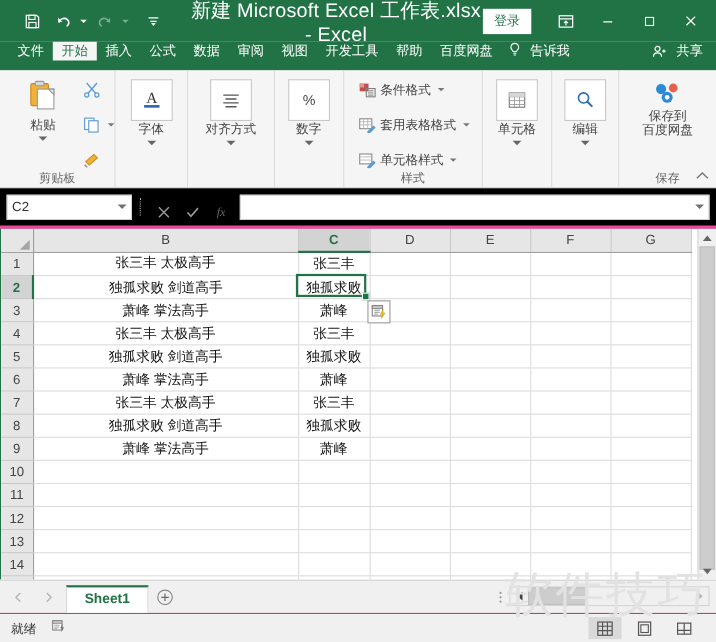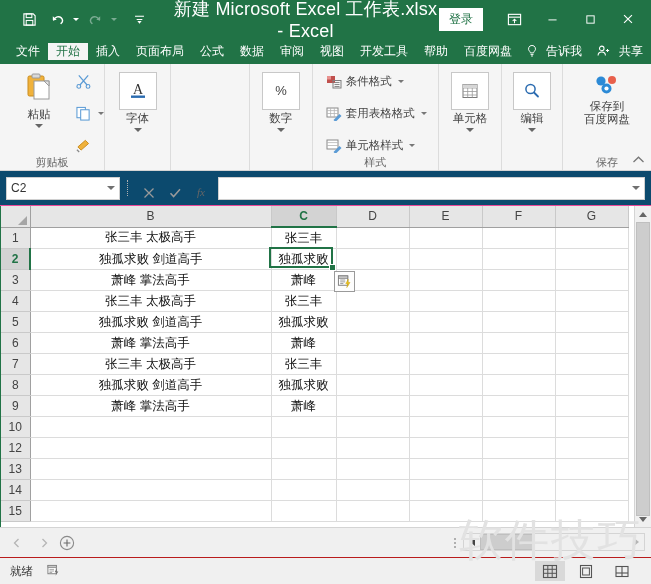--- a/index.html
+++ b/index.html
@@ -21,21 +21,21 @@
   .caret{width:0;height:0;border-left:3px solid transparent;border-right:3px solid transparent;border-top:3px solid currentColor;margin-left:1px;}
   .qat-caret-btn{display:flex;align-items:center;justify-content:center;width:10px;height:26px;color:#fff;cursor:pointer;}
   .qat-caret-btn.dim{color:#7aab92;}
   .title-text{flex:1;text-align:center;color:#fff;font-size:18px;letter-spacing:.2px;padding-left:20px;}
   .title-right{display:flex;align-items:center;gap:0;padding-right:4px;}
   .signin{background:#fff;color:#217346;font-size:12px;padding:3px 10px;margin-right:12px;cursor:pointer;}
   .winbtn{width:38px;height:38px;display:flex;align-items:center;justify-content:center;color:#fff;cursor:pointer;font-size:14px;}
   .winbtn svg{display:block;}
 
   
-  .tabstrip{height:26px;background:#217346;display:flex;align-items:center;flex:0 0 26px;padding-left:8px;position:relative;}
+  .tabstrip{height:26px;background:#217346;display:flex;align-items:flex-start;flex:0 0 26px;padding-left:8px;position:relative;}
   .tab{padding:0 8px;display:flex;align-items:center;color:#fff;font-size:12px;cursor:pointer;white-space:nowrap;}
   .tab.active{background:#f5f5f5;color:#217346;}
   .tab-spacer{flex:1;}
   .tab-icon{display:flex;align-items:center;padding:0 6px;color:#fff;}
   .tab-right{display:flex;align-items:center;padding-right:10px;gap:2px;}
 
   
   .ribbon{flex:0 0 100px;background:#f5f5f5;border-bottom:1px solid #d4d4d4;display:flex;position:relative;}
   .rgroup{display:flex;flex-direction:column;justify-content:space-between;border-right:1px solid #dcdcdc;padding:2px 0 0;position:relative;}
   .rgroup:last-of-type{border-right:none;}
@@ -46,21 +46,21 @@
   .bigbtn .lbl{font-size:11.5px;color:#444;margin-top:2px;text-align:center;line-height:13px;}
   .bigbtn .arrow{width:0;height:0;border-left:4px solid transparent;border-right:4px solid transparent;border-top:4px solid #666;margin-top:3px;}
   .iconbox{border:1px solid #c8c8c8;background:#fff;width:36px;height:36px;display:flex;align-items:center;justify-content:center;}
 
   .smallitems{display:flex;flex-direction:column;gap:15px;padding-top:3px;}
   .smallbtn{display:flex;align-items:center;gap:4px;cursor:pointer;font-size:11.5px;color:#444;white-space:nowrap;padding:1px 3px;}
   .smallbtn .caretd{width:0;height:0;border-left:3px solid transparent;border-right:3px solid transparent;border-top:3px solid #777;margin-left:2px;}
   .ribbon-collapse{position:absolute;right:6px;bottom:2px;cursor:pointer;color:#666;}
 
   
-  .fbar{flex:0 0 34px;background:#0c4a6e;display:flex;align-items:center;padding:0 6px;border-bottom:1px solid #ec4899;}
+  .fbar{flex:0 0 34px;background:#000000;display:flex;align-items:center;padding:0 6px;border-bottom:3px solid #ec4899;}
   .namebox{width:104px;height:21px;border:1px solid #d0d0d0;background:#fff;display:flex;align-items:center;padding:0 4px;font-size:12px;color:#333;}
   .namebox .nb-val{flex:1;}
   .namebox .caretd{width:0;height:0;border-left:4px solid transparent;border-right:4px solid transparent;border-top:4px solid #707070;}
   .fb-divider{width:1px;height:16px;margin:0 7px;border-left:1px dotted #b0b0b0;}
   .fb-btn{width:26px;height:22px;display:flex;align-items:flex-end;justify-content:center;color:#9a9a9a;cursor:pointer;font-size:13px;}
   .fb-input{flex:1;height:21px;border:1px solid #d0d0d0;border-left:1px solid #d0d0d0;background:#fff;margin-left:4px;display:flex;align-items:center;padding:0 4px;font-size:12px;color:#222;}
   .fb-input .val{flex:1;}
   .fb-caret{width:0;height:0;border-left:4px solid transparent;border-right:4px solid transparent;border-top:4px solid #707070;}
 
   
@@ -184,21 +184,20 @@
             <path d="M3.5 3.5l9 9M12.5 3.5l-9 9" stroke="#fff" stroke-width="1.3"></path>
           </svg>
       </div>
     </div>
   </div>
 
   <div class="tabstrip">
     <div class="tab">文件</div>
     <div class="tab active">开始</div>
     <div class="tab">插入</div>
-    <div class="tab">页面布局</div>
     <div class="tab">公式</div>
     <div class="tab">数据</div>
     <div class="tab">审阅</div>
     <div class="tab">视图</div>
     <div class="tab">开发工具</div>
     <div class="tab">帮助</div>
     <div class="tab">百度网盘</div>
     <div class="tab-icon">
       <svg width="12" height="14" viewBox="0 0 14 16">
           <path d="M7 1.5a4 4 0 0 1 2.6 7.1c-.5.5-.7 1-.7 1.6H5.1c0-.6-.2-1.1-.7-1.6A4 4 0 0 1 7 1.5z" fill="none" stroke="#fff" stroke-width="1.1"></path>
@@ -269,20 +268,31 @@
               </svg>
           </span>
           <div class="lbl">字体</div>
           <div class="arrow"></div>
         </div>
       </div>
       <div class="rgroup-title">&nbsp;</div>
     </div>
 
     <div class="rgroup" style="width:78px;">
+      <div class="rgroup-body" style="justify-content:center;">
+        <div class="bigbtn">
+          <span class="iconbox">
+            <svg width="22" height="22" viewBox="0 0 22 22">
+                <path d="M4 6.5h14M6 10h10M4 13.5h14M6 17h10" stroke="#555" stroke-width="1.3"></path>
+              </svg>
+          </span>
+          <div class="lbl">对齐方式</div>
+          <div class="arrow"></div>
+        </div>
+      </div>
       <div class="rgroup-title">&nbsp;</div>
     </div>
 
     <div class="rgroup" style="width:62px;">
       <div class="rgroup-body" style="justify-content:center;">
         <div class="bigbtn">
           <span class="iconbox">
             <svg width="22" height="22" viewBox="0 0 22 22">
                 <text x="11" y="15" font-size="13" text-anchor="middle" fill="#444" font-family="Liberation Sans, sans-serif">%</text>
               </svg>
@@ -510,20 +520,29 @@
       <tr>
         <td class="rowhdr">10</td>
         <td class="cell"></td>
         <td class="cell colC"></td>
         <td class="cell"></td>
         <td class="cell"></td>
         <td class="cell"></td>
         <td class="cell"></td>
       </tr>
       <tr>
+        <td class="rowhdr">11</td>
+        <td class="cell"></td>
+        <td class="cell colC"></td>
+        <td class="cell"></td>
+        <td class="cell"></td>
+        <td class="cell"></td>
+        <td class="cell"></td>
+      </tr>
+      <tr>
         <td class="rowhdr">12</td>
         <td class="cell"></td>
         <td class="cell colC"></td>
         <td class="cell"></td>
         <td class="cell"></td>
         <td class="cell"></td>
         <td class="cell"></td>
       </tr>
       <tr>
         <td class="rowhdr">13</td>
@@ -586,20 +605,23 @@
       <div class="nav-arrow">
         <svg width="9" height="10" viewBox="0 0 9 10">
             <path d="M6.5 1 2.5 5l4 4" fill="none" stroke="#b5b5b5" stroke-width="1.3"></path>
           </svg>
       </div>
       <div class="nav-arrow">
         <svg width="9" height="10" viewBox="0 0 9 10">
             <path d="M2.5 1 6.5 5l-4 4" fill="none" stroke="#b5b5b5" stroke-width="1.3"></path>
           </svg>
       </div>
+    </div>
+    <div class="sheettabs">
+      <div class="sheettab active">Sheet1</div>
     </div>
     <div class="addsheet">
       <svg width="16" height="16" viewBox="0 0 16 16">
           <circle cx="8" cy="8" r="6.6" fill="none" stroke="#8a8a8a" stroke-width="1.1"></circle>
           <path d="M8 4.6v6.8M4.6 8h6.8" stroke="#6a6a6a" stroke-width="1.1"></path>
         </svg>
     </div>
     <div class="sheet-spacer"></div>
     <div class="hdots">
       <svg width="4" height="14" viewBox="0 0 4 14">

